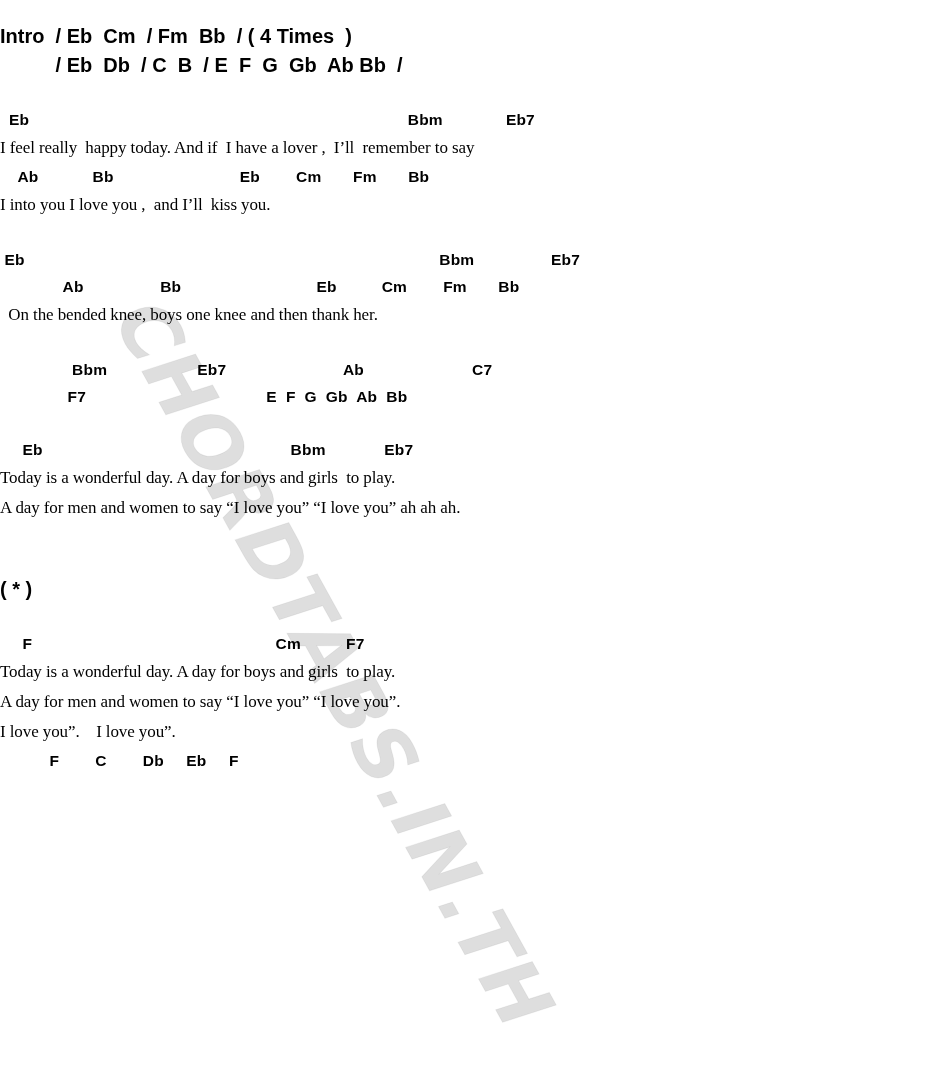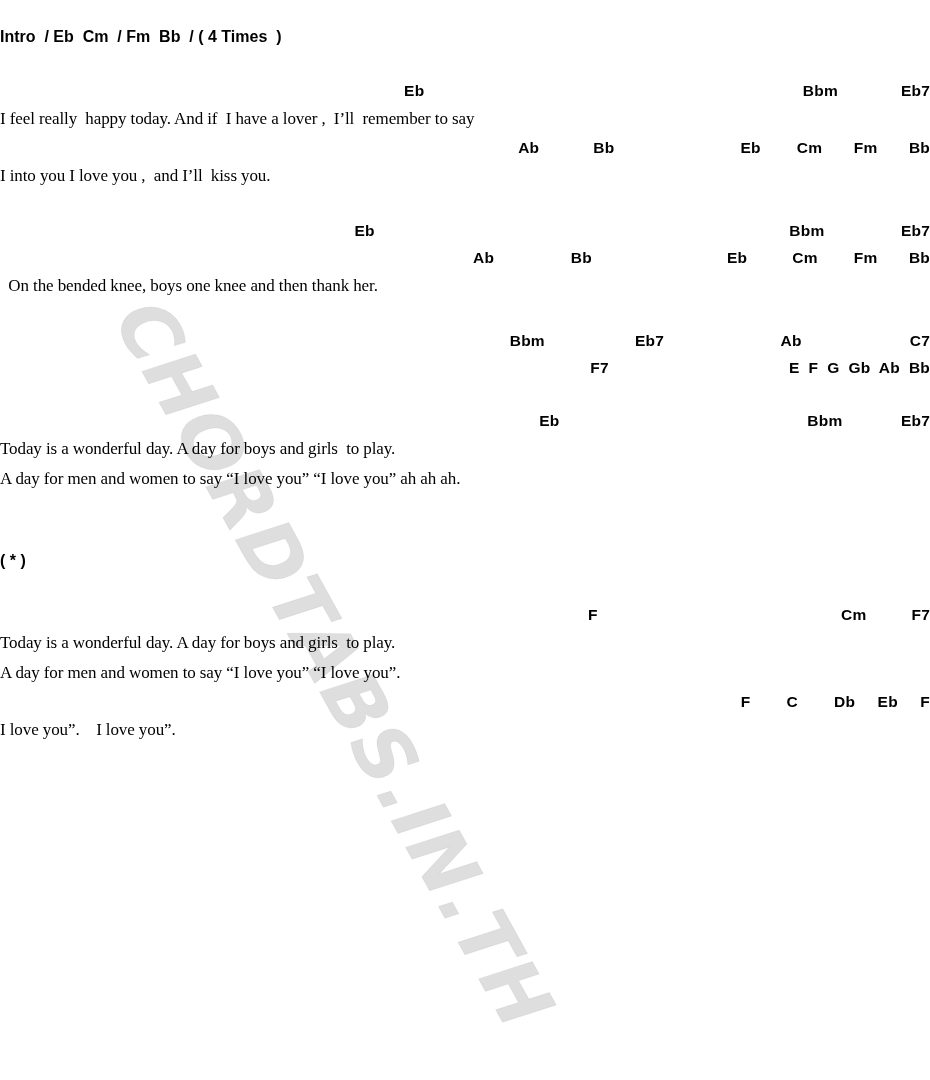--- a/index.html
+++ b/index.html
@@ -55,57 +55,57 @@
   }
 
   
   .chords {
     font-family: "Liberation Sans", sans-serif;
     font-weight: bold;
     font-size: 15.5px;
     letter-spacing: 0.2px;
     height: 27px;
     line-height: 27px;
-    text-align: right;
   }
 
   
   .lyrics {
     font-family: Liberation Serif, serif;
     font-weight: normal;
     font-size: 17px;
     letter-spacing: -0.1px;
     height: 30px;
     line-height: 30px;
   }
 
   
   .section {
     font-family: "Liberation Sans", sans-serif;
     font-weight: bold;
-    font-size: 16px;
+    font-size: 20px;
     height: 29px;
     line-height: 29px;
     white-space: pre;
   }
   .spacer-md { height: 26px; }
 
   .top-pad { height: 22px; }
 </style>
 </head>
 <body>
 
 <div id="watermark">
   <div class="wm-text">CHORDTABS.IN.TH</div>
 </div>
 
 <div id="sheet">
   <div class="top-pad"></div>
   <div id="lines-container">
       <div class="line section">Intro  / Eb  Cm  / Fm  Bb  / ( 4 Times  )</div>
+      <div class="line section">          / Eb  Db  / C  B  / E  F  G  Gb  Ab Bb  /</div>
       <div class="spacer-md"></div>
       <div class="line chords">  Eb                                                                                    Bbm              Eb7</div>
       <div class="line lyrics">I feel really  happy today. And if  I have a lover ,  I’ll  remember to say</div>
       <div class="line chords">    Ab            Bb                            Eb        Cm       Fm       Bb</div>
       <div class="line lyrics">I into you I love you ,  and I’ll  kiss you.</div>
       <div class="spacer-md"></div>
       <div class="line chords"> Eb                                                                                            Bbm                 Eb7</div>
       <div class="line chords">              Ab                 Bb                              Eb          Cm        Fm       Bb</div>
       <div class="line lyrics">  On the bended knee, boys one knee and then thank her.</div>
       <div class="spacer-md"></div>
@@ -115,16 +115,16 @@
       <div class="line chords">     Eb                                                       Bbm             Eb7</div>
       <div class="line lyrics">Today is a wonderful day. A day for boys and girls  to play.</div>
       <div class="line lyrics">A day for men and women to say “I love you” “I love you” ah ah ah.</div>
       <div class="spacer-md"></div>
       <div class="spacer-md"></div>
       <div class="line section">( * )</div>
       <div class="spacer-md"></div>
       <div class="line chords">     F                                                      Cm          F7</div>
       <div class="line lyrics">Today is a wonderful day. A day for boys and girls  to play.</div>
       <div class="line lyrics">A day for men and women to say “I love you” “I love you”.</div>
+      <div class="line lyrics">I love you”.    I love you”.</div>
       <div class="line chords">           F        C        Db     Eb     F</div>
-      <div class="line lyrics">I love you”.    I love you”.</div>
     </div>
 </div>
 
 </body></html>

